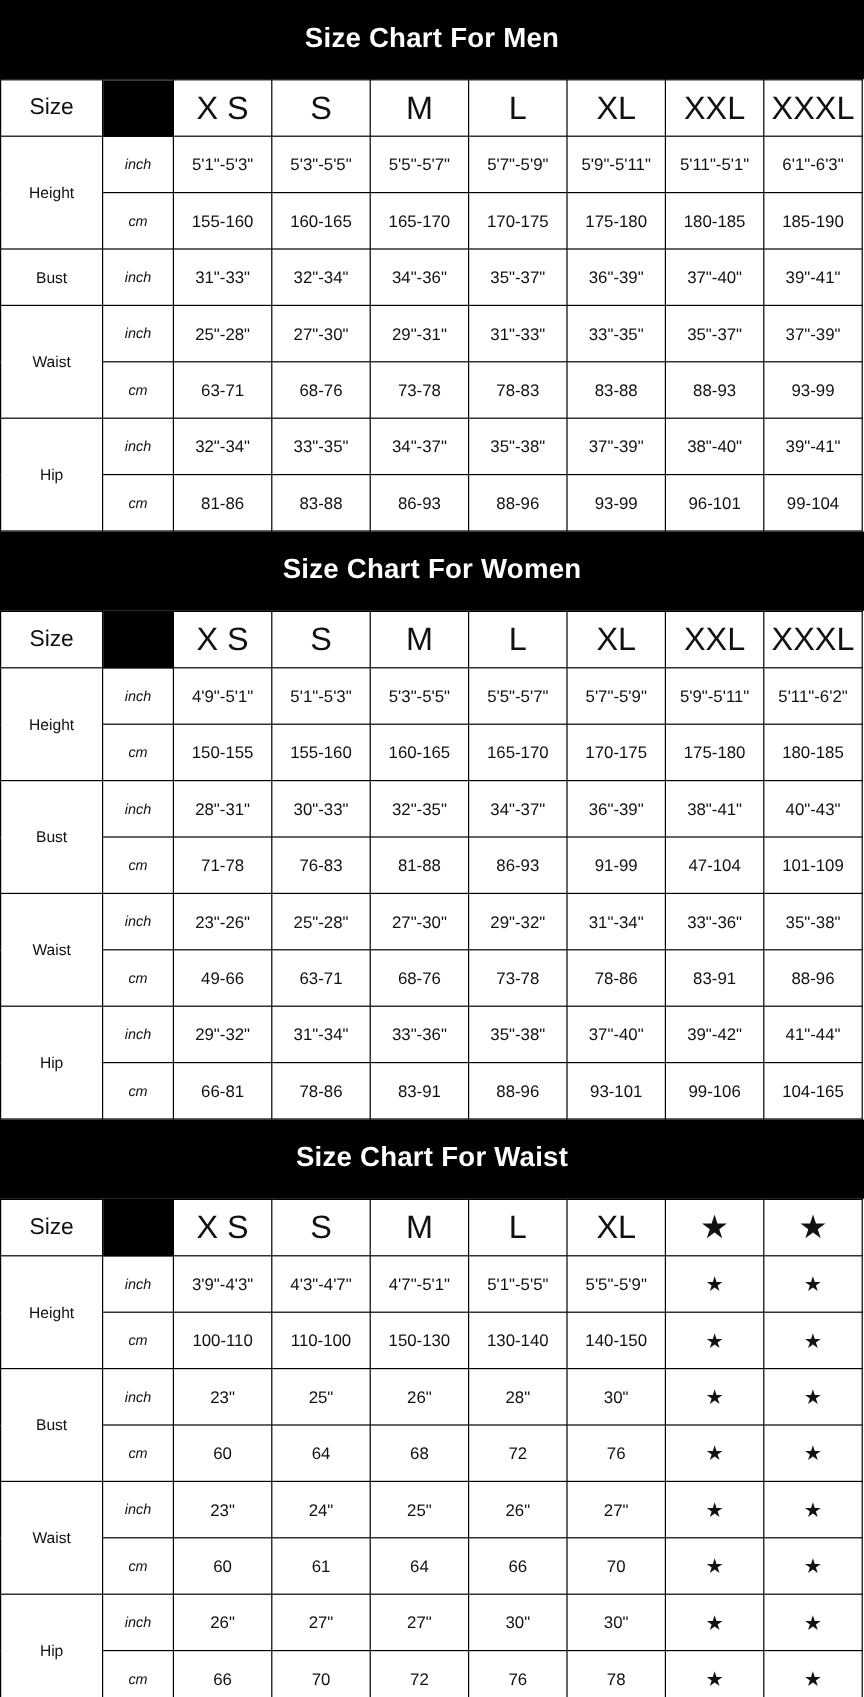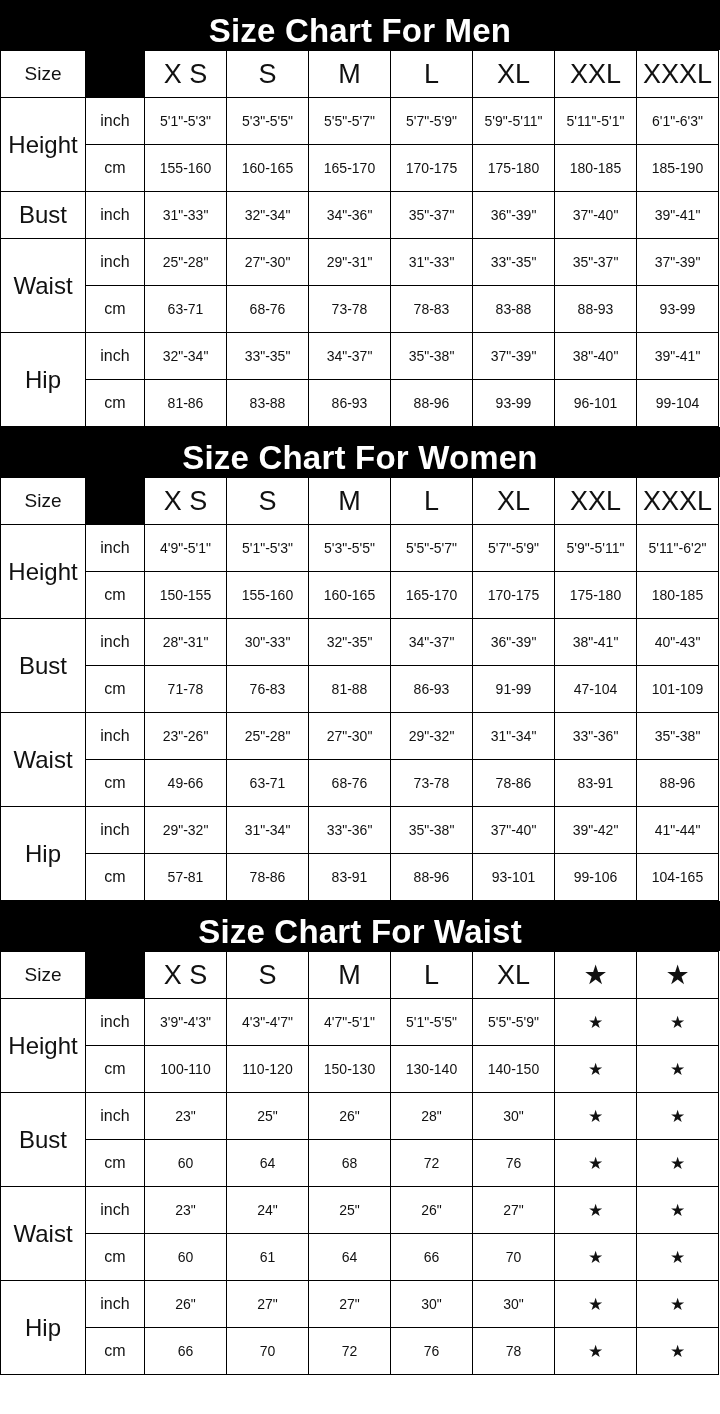--- a/index.html
+++ b/index.html
@@ -17,24 +17,24 @@
     width: 720px;
     background: #ffffff;
   }
   .chart-block {
     width: 720px;
   }
   .chart-title {
     background: #000000;
     color: #ffffff;
     text-align: center;
-    font-size: 33px;
+    font-size: 23px;
     font-weight: bold;
     line-height: 62px;
-    height: 50px;
+    height: 66px;
     letter-spacing: 0.2px;
   }
   table.size-table {
     width: 636px;
     border-collapse: collapse;
     table-layout: fixed;
     padding-left: 32px;
   }
   table.size-table td,
   table.size-table th {
@@ -58,24 +58,25 @@
     font-size: 19px;
   }
   .row-head td.size-col {
     font-size: 27px;
   }
   .data-row td {
     height: 46px;
     font-size: 14px;
   }
   td.attr-cell {
-    font-size: 24px;
+    font-size: 13px;
   }
   td.unit-cell {
-    font-size: 16px;
+    font-size: 12px;
+    font-style: italic;
   }
   td.blank-cell {
     background: #000000;
     border-left: 1px solid #000000;
     border-right: 1px solid #000000;
   }
   td.star-cell {
     font-size: 17px;
   }
   .kids-table col.c-size { width: 82px; }
@@ -282,21 +283,21 @@
             <td class="value-cell">29"-32"</td>
             <td class="value-cell">31"-34"</td>
             <td class="value-cell">33"-36"</td>
             <td class="value-cell">35"-38"</td>
             <td class="value-cell">37"-40"</td>
             <td class="value-cell">39"-42"</td>
             <td class="value-cell">41"-44"</td>
           </tr>
           <tr class="data-row">
             <td class="unit-cell">cm</td>
-            <td class="value-cell">57-81</td>
+            <td class="value-cell">66-81</td>
             <td class="value-cell">78-86</td>
             <td class="value-cell">83-91</td>
             <td class="value-cell">88-96</td>
             <td class="value-cell">93-101</td>
             <td class="value-cell">99-106</td>
             <td class="value-cell">104-165</td>
           </tr>
         </tbody>
       </table>
     </div>
@@ -333,21 +334,21 @@
             <td class="value-cell">4'3"-4'7"</td>
             <td class="value-cell">4'7"-5'1"</td>
             <td class="value-cell">5'1"-5'5"</td>
             <td class="value-cell">5'5"-5'9"</td>
             <td class="value-cell star-cell">★</td>
             <td class="value-cell star-cell">★</td>
           </tr>
           <tr class="data-row">
             <td class="unit-cell">cm</td>
             <td class="value-cell">100-110</td>
-            <td class="value-cell">110-120</td>
+            <td class="value-cell">110-100</td>
             <td class="value-cell">150-130</td>
             <td class="value-cell">130-140</td>
             <td class="value-cell">140-150</td>
             <td class="value-cell star-cell">★</td>
             <td class="value-cell star-cell">★</td>
           </tr>
           <tr class="data-row">
             <td class="attr-cell" rowspan="2">Bust</td>
             <td class="unit-cell">inch</td>
             <td class="value-cell">23"</td>

